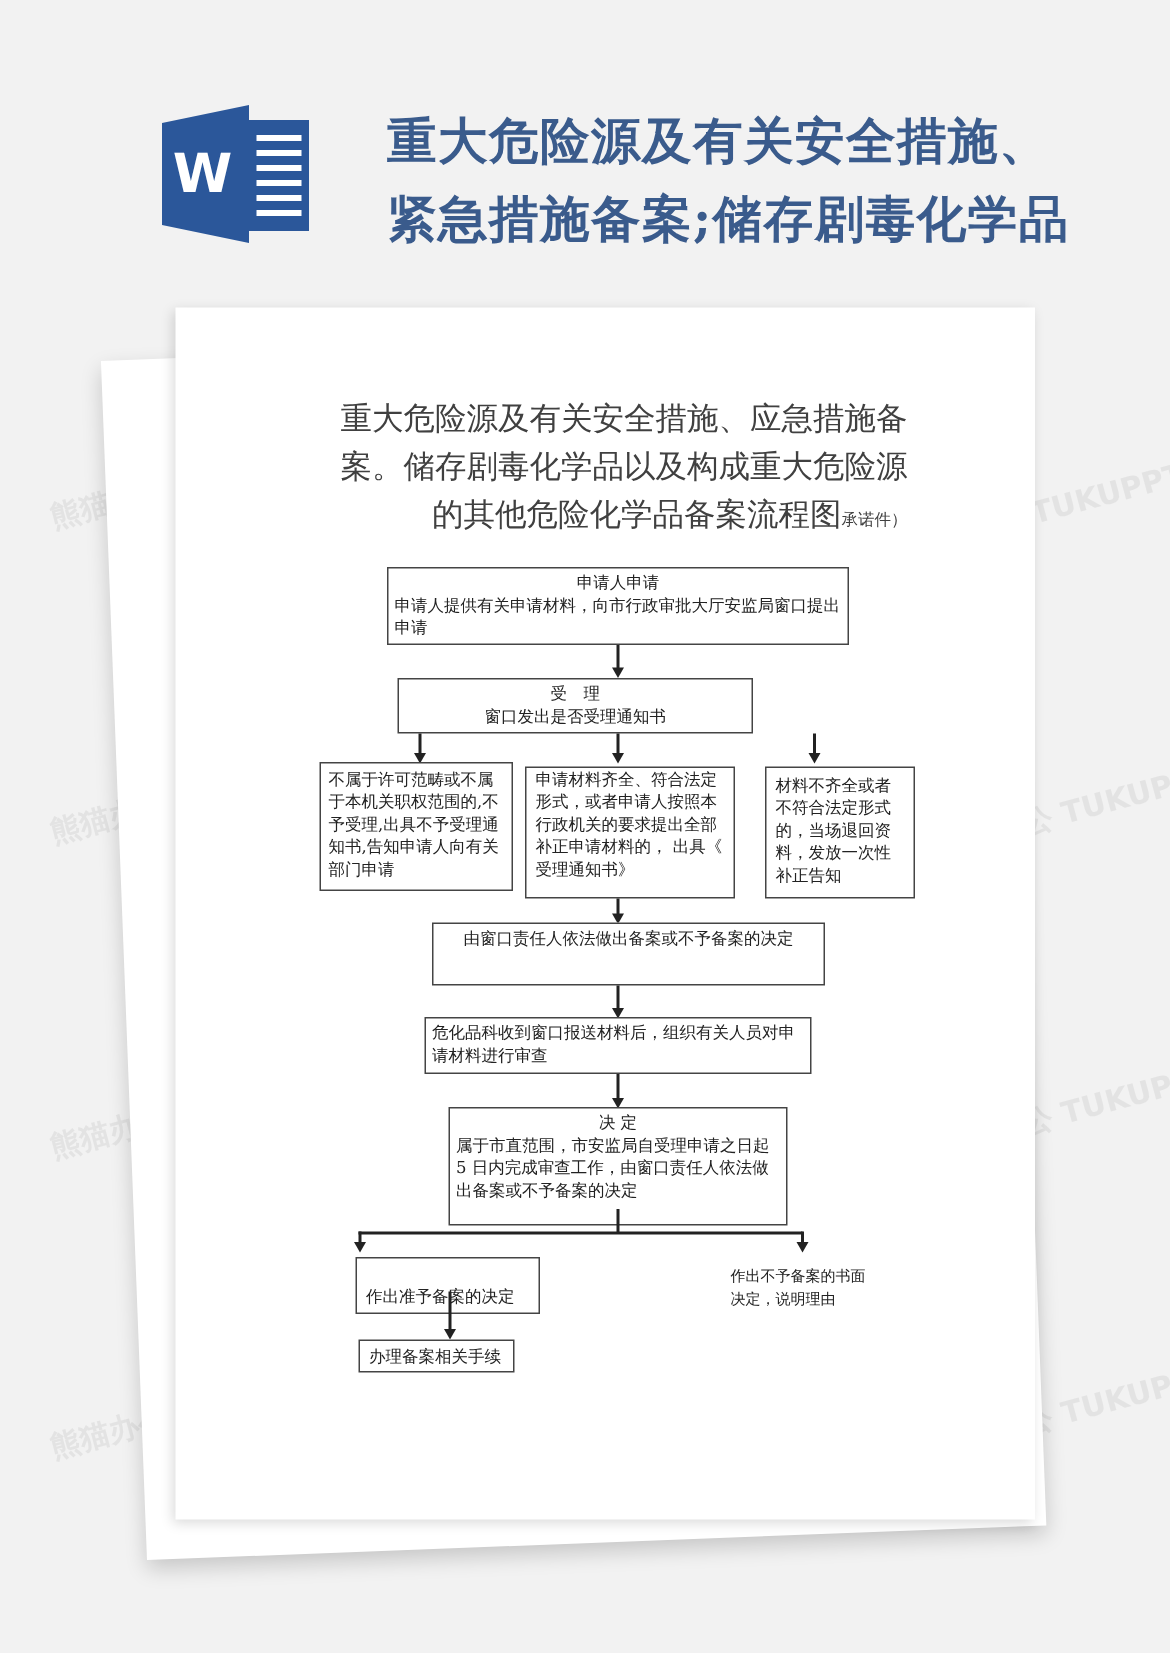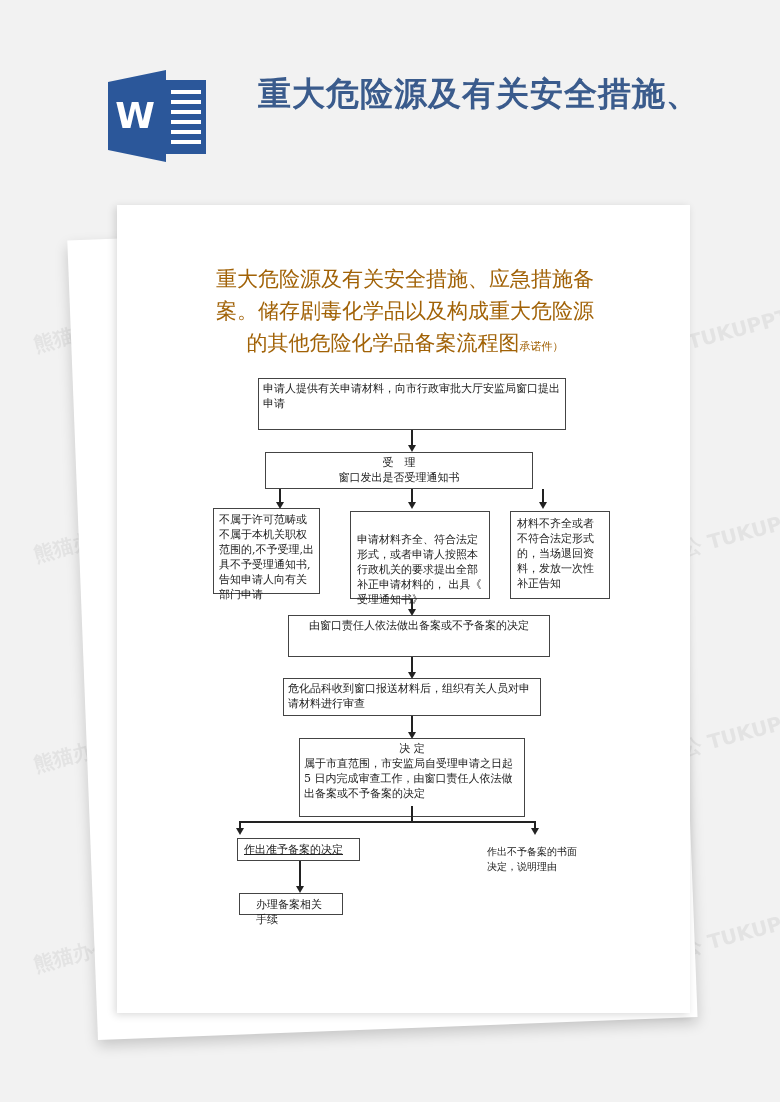--- a/index.html
+++ b/index.html
@@ -20,22 +20,22 @@
     .page-back {
       position: absolute; left: 98px; top: 240px; width: 600px; height: 800px;
       background: #fff; transform: rotate(-2.2deg); transform-origin: left bottom;
       box-shadow: 0 6px 14px rgba(0,0,0,0.18);
     }
     .page {
       position: absolute; left: 117px; top: 205px; width: 573px; height: 808px;
       background: #fff; box-shadow: -2px 2px 8px rgba(0,0,0,0.15);
     }
     .doc-title {
-      position: absolute; left: 88px; top: 58px; width: 400px; text-align: center;
-      font-family: "DejaVu Sans", sans-serif; font-size: 21px; line-height: 32px; color: #a16207;
+      position: absolute; left: 88px; top: 58px; width: 400px; text-align: right;
+      font-family: "DejaVu Sans", sans-serif; font-size: 21px; line-height: 32px; color: #404040;
     }
     .doc-title .sub { font-size: 11px; }
     .box {
       position: absolute; border: 1.5px solid #444; background: #fff;
       font-size: 11px; line-height: 15px; color: #222; box-sizing: border-box;
       padding: 2px 4px;
     }
     .center { text-align: center; }
     .vline { position: absolute; width: 1.5px; background: #222; }
     .hline { position: absolute; height: 1.5px; background: #222; }
@@ -62,20 +62,21 @@
     <rect x="63" y="40" width="30" height="4"></rect>
     <rect x="63" y="50" width="30" height="4"></rect>
     <rect x="63" y="60" width="30" height="4"></rect>
     <rect x="63" y="70" width="30" height="4"></rect>
   </g>
   <polygon points="0,12 58,0 58,92 0,80" fill="#2b579a"></polygon>
   <text x="27" y="58" text-anchor="middle" font-family="DejaVu Sans, sans-serif" font-weight="bold" font-size="36" fill="#fff">W</text>
 </svg>
 <div class="header-title">
   <div>重大危险源及有关安全措施、</div>
+  <div>紧急措施备案;储存剧毒化学品</div>
 </div>
 
 <div class="watermark" style="left:30px;top:300px;">熊猫办公 TUKUPPT.COM</div>
 <div class="watermark" style="left:600px;top:320px;">熊猫办公 TUKUPPT.COM</div>
 <div class="watermark" style="left:30px;top:510px;">熊猫办公 TUKUPPT.COM</div>
 <div class="watermark" style="left:620px;top:520px;">熊猫办公 TUKUPPT.COM</div>
 <div class="watermark" style="left:30px;top:720px;">熊猫办公 TUKUPPT.COM</div>
 <div class="watermark" style="left:620px;top:720px;">熊猫办公 TUKUPPT.COM</div>
 <div class="watermark" style="left:30px;top:920px;">熊猫办公 TUKUPPT.COM</div>
 <div class="watermark" style="left:620px;top:920px;">熊猫办公 TUKUPPT.COM</div>
@@ -83,41 +84,42 @@
 <div class="page-back"></div>
 <div class="page">
 
   <div class="doc-title">
     <div>重大危险源及有关安全措施、应急措施备</div>
     <div>案。储存剧毒化学品以及构成重大危险源</div>
     <div><span>的其他危险化学品备案流程图</span><span class="sub">承诺件）</span></div>
   </div>
 
   <div class="box" style="left:141px;top:173px;width:308px;height:52px;">
+    <div class="center">申请人申请</div>
     <div>申请人提供有关申请材料，向市行政审批大厅安监局窗口提出申请</div>
   </div>
   <div class="vline" style="left:294px;top:225px;height:16px;"></div>
   <div class="arrow" style="left:291px;top:240px;"></div>
 
-  <div class="box center" style="left:148px;top:247px;width:268px;height:37px;">
+  <div class="box center" style="left:148px;top:247px;width:237px;height:37px;">
     <div>受　理</div>
     <div>窗口发出是否受理通知书</div>
   </div>
   <div class="vline" style="left:162px;top:284px;height:14px;"></div>
   <div class="arrow" style="left:159px;top:297px;"></div>
   <div class="vline" style="left:294px;top:284px;height:14px;"></div>
   <div class="arrow" style="left:291px;top:297px;"></div>
   <div class="vline" style="left:425px;top:284px;height:14px;"></div>
   <div class="arrow" style="left:422px;top:297px;"></div>
 
-  <div class="box" style="left:96px;top:303px;width:107px;height:86px;padding:3px 5px;">
+  <div class="box" style="left:96px;top:303px;width:129px;height:86px;padding:3px 5px;">
     <div>不属于许可范畴或不属于本机关职权范围的,不予受理,出具不予受理通知书,告知申请人向有关部门申请</div>
   </div>
 
-  <div class="box" style="left:233px;top:306px;width:140px;height:88px;padding:20px 6px;">
+  <div class="box" style="left:233px;top:306px;width:140px;height:88px;padding:0 6px;">
     <div>申请材料齐全、符合法定形式，或者申请人按照本行政机关的要求提出全部补正申请材料的， 出具《 受理通知书》</div>
   </div>
 
   <div class="box" style="left:393px;top:306px;width:100px;height:88px;padding:4px 6px;">
     <div>材料不齐全或者不符合法定形式的，当场退回资料，发放一次性补正告知</div>
   </div>
   <div class="vline" style="left:294px;top:394px;height:12px;"></div>
   <div class="arrow" style="left:291px;top:404px;"></div>
 
   <div class="box center" style="left:171px;top:410px;width:262px;height:42px;">
@@ -136,25 +138,25 @@
     <div class="center">决 定</div>
     <div>属于市直范围，市安监局自受理申请之日起 5 日内完成审查工作，由窗口责任人依法做出备案或不予备案的决定</div>
   </div>
   <div class="vline" style="left:294px;top:601px;height:16px;"></div>
   <div class="hline" style="left:122px;top:616px;width:296px;"></div>
   <div class="vline" style="left:122px;top:616px;height:8px;"></div>
   <div class="arrow" style="left:119px;top:623px;"></div>
   <div class="vline" style="left:417px;top:616px;height:8px;"></div>
   <div class="arrow" style="left:414px;top:623px;"></div>
 
-  <div class="box" style="left:120px;top:633px;width:123px;height:23px;padding:3px 6px;text-decoration:underline;">
+  <div class="box" style="left:120px;top:633px;width:123px;height:23px;padding:18px 6px;">
     <div>作出准予备案的决定</div>
   </div>
 
   <div class="plain" style="left:370px;top:639px;width:98px;">作出不予备案的书面决定，说明理由</div>
 
   <div class="vline" style="left:182px;top:656px;height:26px;"></div>
   <div class="arrow" style="left:179px;top:681px;"></div>
 
-  <div class="box" style="left:122px;top:688px;width:104px;height:22px;padding:3px 16px;">
+  <div class="box" style="left:122px;top:688px;width:104px;height:22px;padding:3px 6px;">
     <div>办理备案相关手续</div>
   </div>
 </div>
 
 </body></html>

